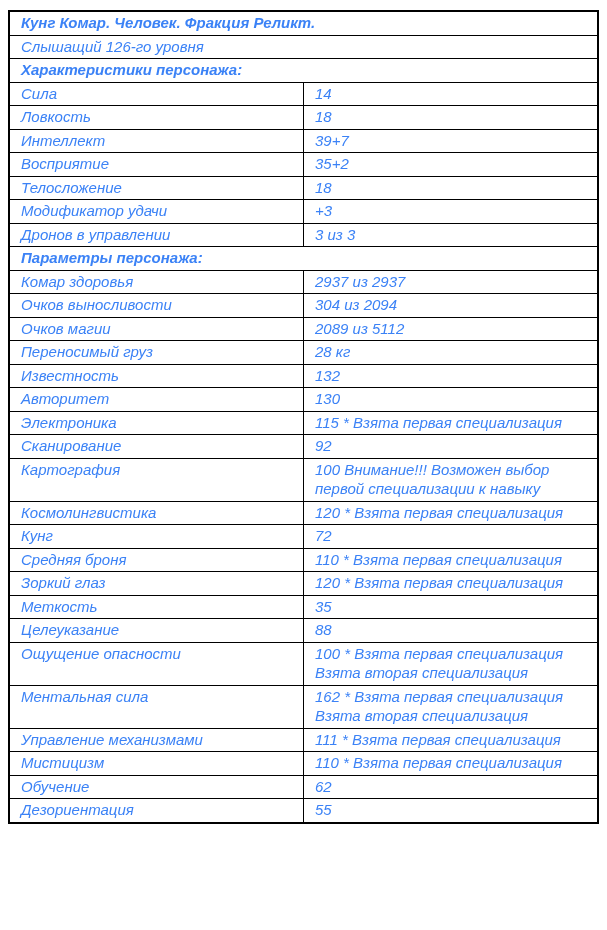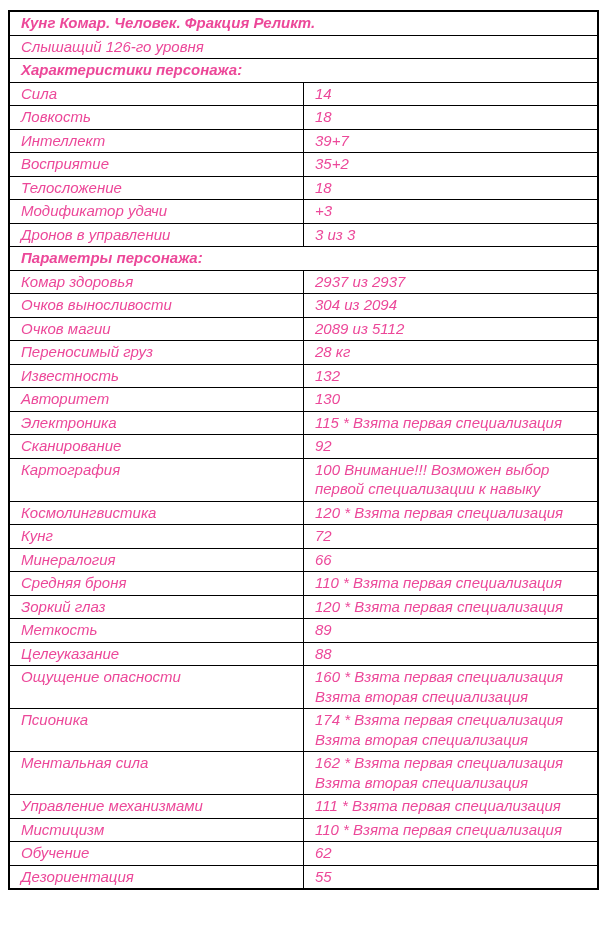--- a/index.html
+++ b/index.html
@@ -8,21 +8,21 @@
     background: #ffffff;
   }
   .page {
     width: 607px;
     height: 930px;
     background: #ffffff;
     box-sizing: border-box;
     padding: 10px 8px 0 8px;
     font-family: "Liberation Sans", sans-serif;
     font-style: italic;
-    color: #ec4899;
+    color: #3b82f6;
     overflow: hidden;
   }
   table.sheet {
     width: 591px;
     border-collapse: collapse;
     table-layout: fixed;
   }
   table.sheet, table.sheet td {
     border: 1px solid #000000;
   }
@@ -126,47 +126,38 @@
         </tr>
         <tr class="data-row">
           <td class="label-col">Космолингвистика</td>
           <td class="value-col">120 * Взята первая специализация</td>
         </tr>
         <tr class="data-row">
           <td class="label-col">Кунг</td>
           <td class="value-col">72</td>
         </tr>
         <tr class="data-row">
-          <td class="label-col">Минералогия</td>
-          <td class="value-col">66</td>
-        </tr>
-        <tr class="data-row">
           <td class="label-col">Средняя броня</td>
           <td class="value-col">110 * Взята первая специализация</td>
         </tr>
         <tr class="data-row">
           <td class="label-col">Зоркий глаз</td>
           <td class="value-col">120 * Взята первая специализация</td>
         </tr>
         <tr class="data-row">
           <td class="label-col">Меткость</td>
-          <td class="value-col">89</td>
+          <td class="value-col">35</td>
         </tr>
         <tr class="data-row">
           <td class="label-col">Целеуказание</td>
           <td class="value-col">88</td>
         </tr>
         <tr class="data-row">
           <td class="label-col">Ощущение опасности</td>
-          <td class="value-col">160 * Взята первая специализация
-Взята вторая специализация</td>
-        </tr>
-        <tr class="data-row">
-          <td class="label-col">Псионика</td>
-          <td class="value-col">174 * Взята первая специализация
+          <td class="value-col">100 * Взята первая специализация
 Взята вторая специализация</td>
         </tr>
         <tr class="data-row">
           <td class="label-col">Ментальная сила</td>
           <td class="value-col">162 * Взята первая специализация
 Взята вторая специализация</td>
         </tr>
         <tr class="data-row">
           <td class="label-col">Управление механизмами</td>
           <td class="value-col">111 * Взята первая специализация</td>

